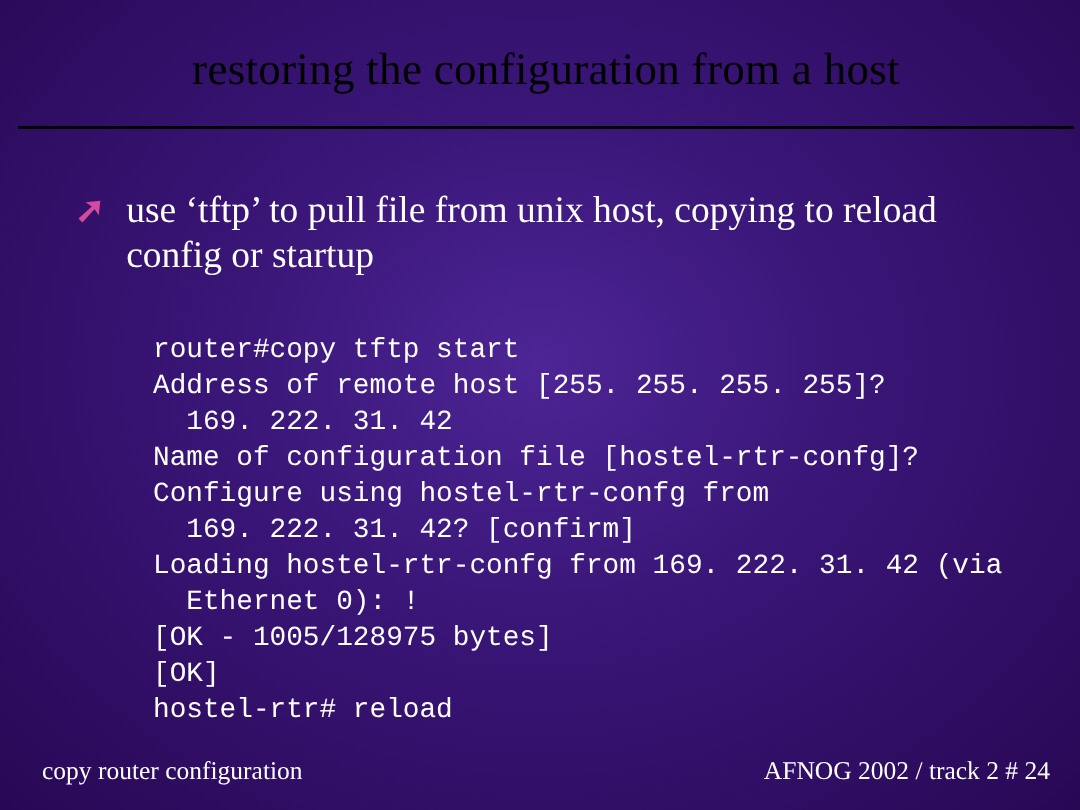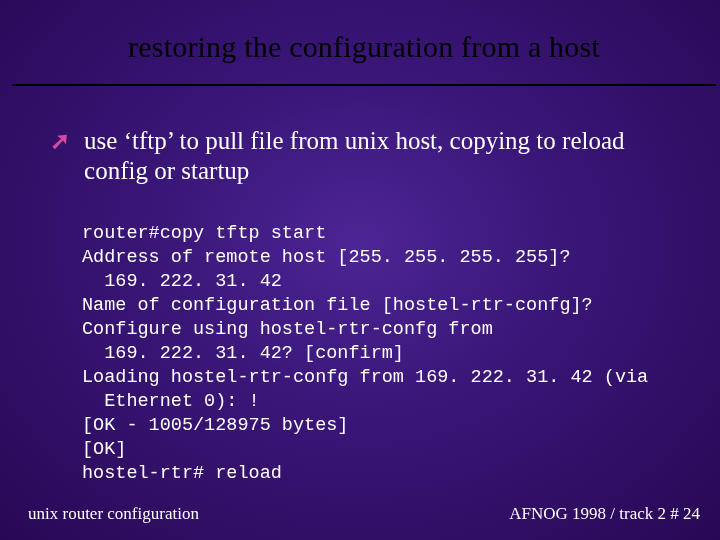--- a/index.html
+++ b/index.html
@@ -42,21 +42,21 @@
     font-family: Arial, sans-serif;
     margin-top: 1px;
   }
   .bullet-text {
     color: #fff;
     font-size: 25px;
     line-height: 30px;
   }
   .terminal {
     margin-top: 24px;
-    margin-left: 36px;
+    margin-left: 56px;
     font-family: "Courier New", Courier, monospace;
     font-size: 18.5px;
     line-height: 24px;
     color: #fff;
     white-space: pre;
   }
   .footer {
     position: absolute;
     bottom: 16px;
     left: 0;
@@ -89,15 +89,15 @@
 Configure using hostel-rtr-confg from
   169. 222. 31. 42? [confirm]
 Loading hostel-rtr-confg from 169. 222. 31. 42 (via
   Ethernet 0): !
 [OK - 1005/128975 bytes]
 [OK]
 hostel-rtr# reload</pre>
 </div>
 
 <div class="footer">
-  <span>unix router configuration</span>
-  <span>AFNOG 1998 / track 2  # 24</span>
+  <span>copy router configuration</span>
+  <span>AFNOG 2002 / track 2  # 24</span>
 </div>
 
 </body></html>

